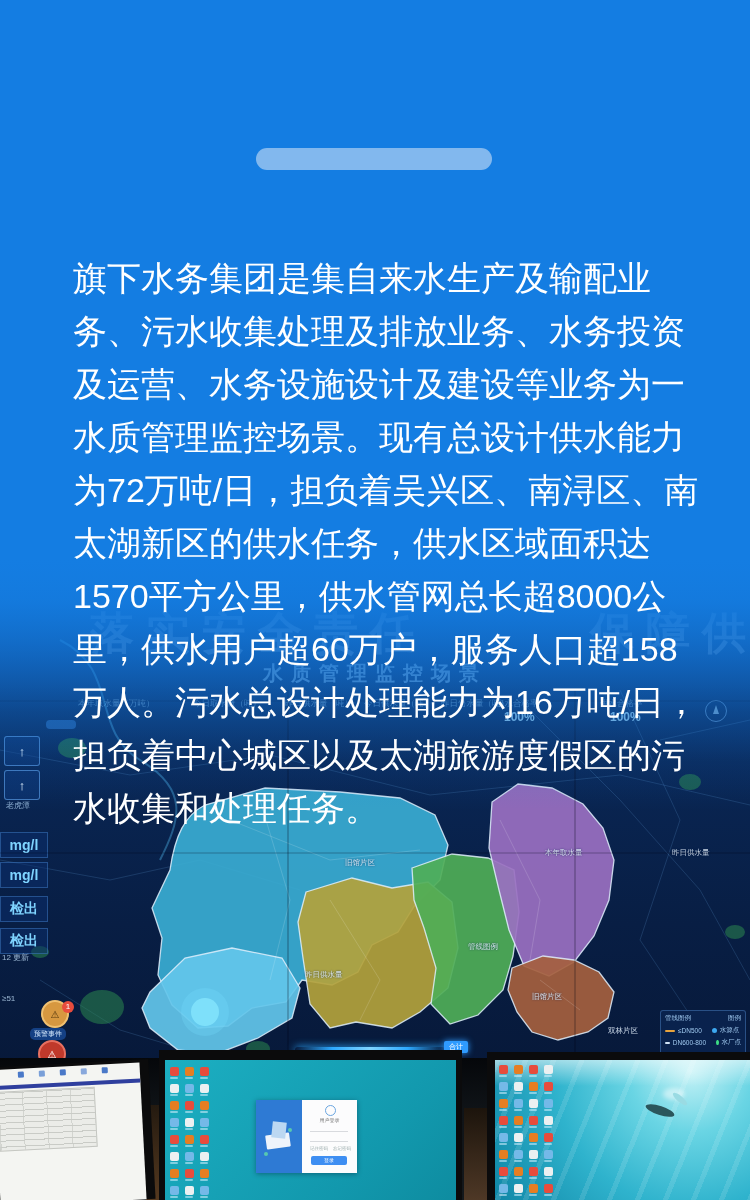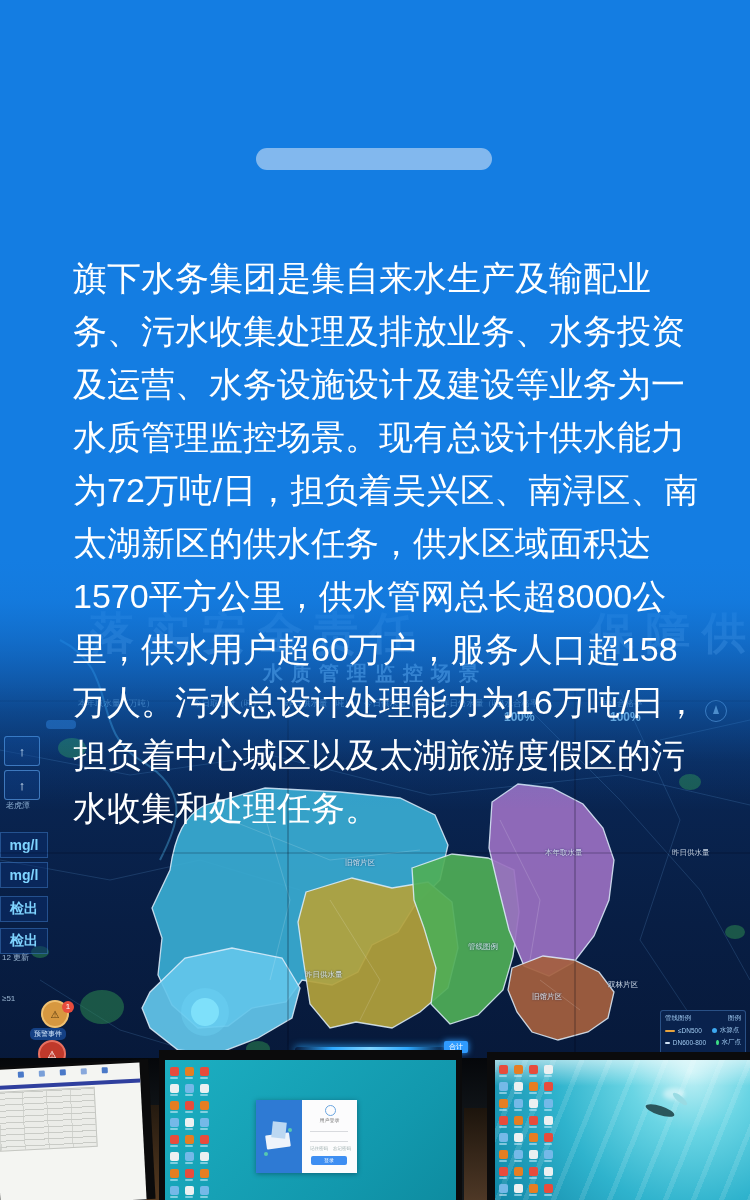--- a/index.html
+++ b/index.html
@@ -208,21 +208,21 @@
       <span class="stat-label" style="left:600px">供水合格率</span>
       <span class="stat-value" style="left:504px">100%</span>
       <span class="stat-value" style="left:610px">100%</span>
       <div class="compass"></div>
 
       <span class="map-label" style="left:345px;top:298px">旧馆片区</span>
       <span class="map-label" style="left:545px;top:288px">本年取水量</span>
       <span class="map-label" style="left:468px;top:382px">管线图例</span>
       <span class="map-label" style="left:305px;top:410px">昨日供水量</span>
       <span class="map-label" style="left:532px;top:432px">旧馆片区</span>
-      <span class="map-label" style="left:608px;top:420px">双林片区</span>
+      <span class="map-label" style="left:608px;top:466px">双林片区</span>
       <span class="map-label" style="left:672px;top:288px">昨日供水量</span>
       <span class="reservoir">老虎潭</span>
       <div class="map-pill"></div>
 
       <div class="shield-box" style="top:176px">↑</div>
       <div class="shield-box" style="top:210px">↑</div>
       <div class="reading-box" style="top:272px">mg/l</div>
       <div class="reading-box" style="top:302px">mg/l</div>
       <div class="reading-box" style="top:336px">检出</div>
       <div class="reading-box" style="top:368px">检出</div>

